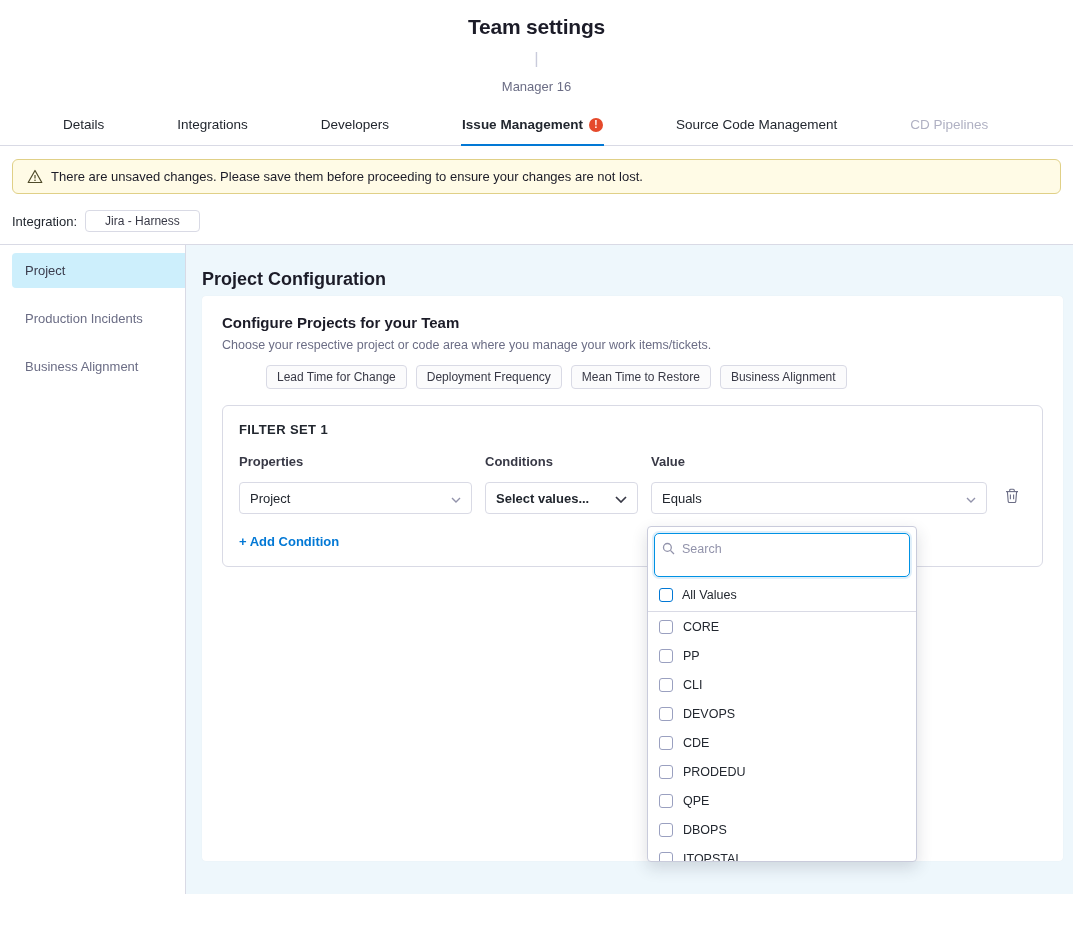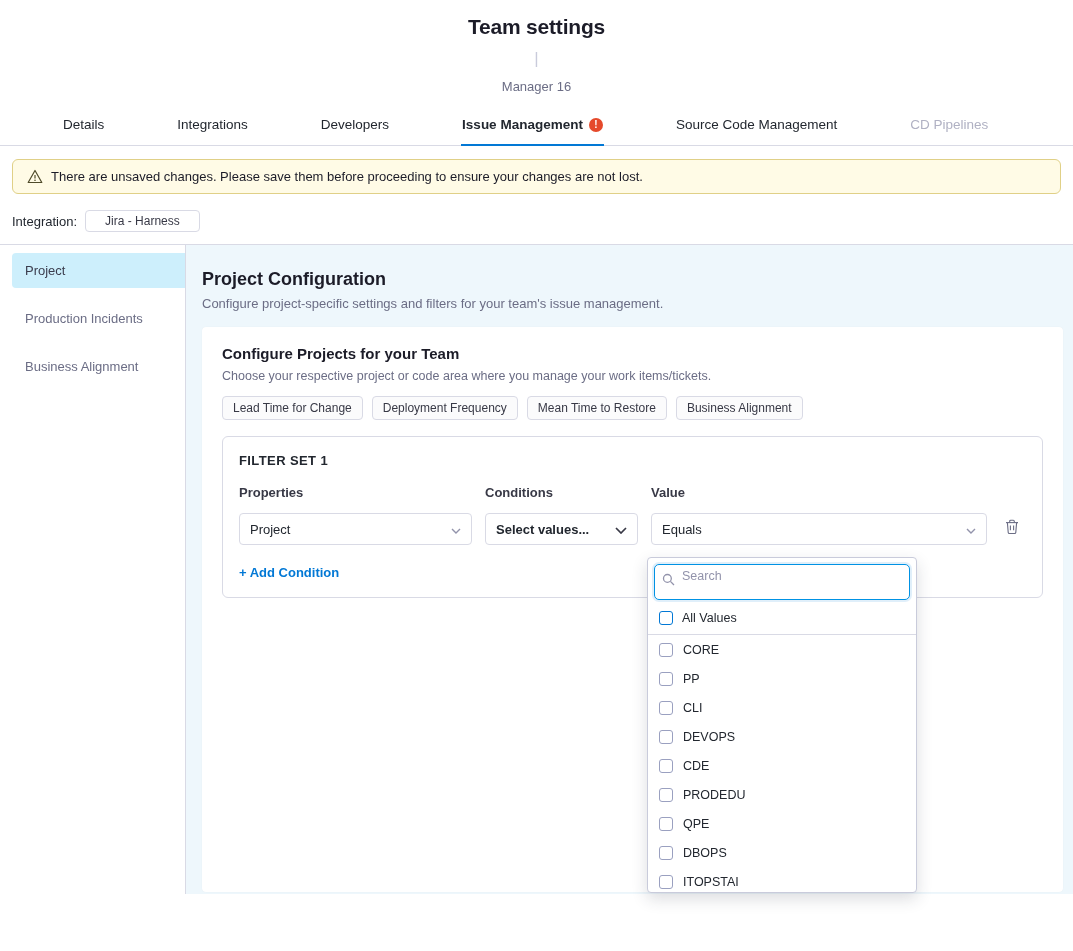--- a/index.html
+++ b/index.html
@@ -35,36 +35,36 @@
   .side-item { margin:0 0 13px 12px; padding:10px 13px; font-size:13px; color:#6b6d85; cursor:pointer; border-radius:4px 0 0 4px; }
   .side-item.active { background:#cdeffc; color:#3b3d4d; }
 
   .main { flex:1; background:#eef7fc; padding:16px 10px 0 16px; position:relative; }
   .main-title { font-size:18px; font-weight:700; color:#1c1c28; margin:8px 0 6px; }
   .main-sub { font-size:13px; color:#6b6d85; margin-bottom:16px; }
 
   .card { background:#fff; border-radius:4px; padding:18px 20px; height:565px; box-shadow:0 0 1px rgba(40,41,61,.08); }
   .card-title { font-size:15px; font-weight:700; color:#1c1c28; margin-bottom:7px; }
   .card-sub { font-size:12.5px; color:#6b6d85; margin-bottom:13px; }
-  .tags { display:flex; gap:9px; margin-bottom:16px; }
+  .tags { display:flex; gap:9px; margin-bottom:16px;margin-left:44px; }
   .tag { border:1px solid #d9dae5; border-radius:4px; background:#fbfbfc; padding:4px 10px; font-size:12px; color:#383946; }
 
   .filter-set { border:1px solid #d9dae5; border-radius:6px; padding:16px; position:relative; }
   .fs-title { font-size:13px; font-weight:700; color:#22272f; letter-spacing:.4px; margin-bottom:17px; }
   .fs-grid { display:grid; grid-template-columns:233px 153px 336px 24px; column-gap:13px; align-items:center; }
   .fs-head { font-size:13px; font-weight:600; color:#383946; margin-bottom:13px; }
   .selectbox { height:32px; border:1px solid #d9dae5; border-radius:4px; background:#fff; display:flex; align-items:center; justify-content:space-between; padding:0 10px; font-size:13px; color:#22272f; cursor:pointer; }
   .selectbox.value { font-weight:600; }
   .trash-cell { display:flex; justify-content:center; align-items:center; cursor:pointer; }
   .add-condition { display:inline-block; margin-top:20px; font-size:13px; font-weight:700; color:#0278d5; cursor:pointer; }
 
   
   .dropdown { position:absolute; left:424px; top:120px; width:270px; height:336px; background:#fff; border:1px solid #c9cbdb; border-radius:4px; box-shadow:0 6px 16px rgba(40,41,61,.16); overflow:hidden; z-index:5; }
   .dd-search-wrap { margin:6px; position:relative; }
-  .dd-search { width:100%; height:36px; border:1px solid #0092e4; border-radius:5px; padding:0 8px 12px 27px; font-size:12.5px; color:#22272f; outline:none; box-shadow:0 0 0 2px rgba(2,120,213,.12); font-family:"Liberation Sans",sans-serif; }
+  .dd-search { width:100%; height:44px; border:1px solid #0092e4; border-radius:5px; padding:0 8px 12px 27px; font-size:12.5px; color:#22272f; outline:none; box-shadow:0 0 0 2px rgba(2,120,213,.12); font-family:"Liberation Sans",sans-serif; }
   .dd-search::placeholder { color:#9293ab; }
   .dd-search-icon { position:absolute; left:8px; top:8px; }
   .dd-allvalues { display:flex; align-items:center; gap:9px; padding:5px 11px 9px; font-size:12.5px; color:#22272f; border-bottom:1px solid #d9dae5; cursor:pointer; }
   .cbx { width:14px; height:14px; border:1px solid #9aa0c0; border-radius:3px; background:#fff; flex:0 0 auto; }
   .cbx.blue { border-color:#0278d5; }
   .dd-option { display:flex; align-items:center; gap:10px; height:29px; padding:0 11px; font-size:12.5px; color:#22272f; cursor:pointer; }
 
   
   .footer { flex:1; padding:70px 0 0 13px; display:flex; gap:14px; align-items:flex-start; background:#fff; }
   .btn { height:30px; border-radius:4px; font-size:13px; font-weight:700; display:inline-flex; align-items:center; padding:0 16px; cursor:pointer; font-family:Liberation Serif, serif; }
@@ -123,21 +123,20 @@
   <div class="content">
 
     <div class="sidebar">
       <div class="side-item active"><span>Project</span></div>
       <div class="side-item"><span>Production Incidents</span></div>
       <div class="side-item"><span>Business Alignment</span></div>
     </div>
 
     <div class="main">
       <div class="main-title">Project Configuration</div>
-      <div class="main-sub">Configure project-specific settings and filters for your team's issue management.</div>
 
       <div class="card">
         <div class="card-title">Configure Projects for your Team</div>
         <div class="card-sub">Choose your respective project or code area where you manage your work items/tickets.</div>
 
         <div class="tags">
           <span class="tag">Lead Time for Change</span>
           <span class="tag">Deployment Frequency</span>
           <span class="tag">Mean Time to Restore</span>
           <span class="tag">Business Alignment</span>

